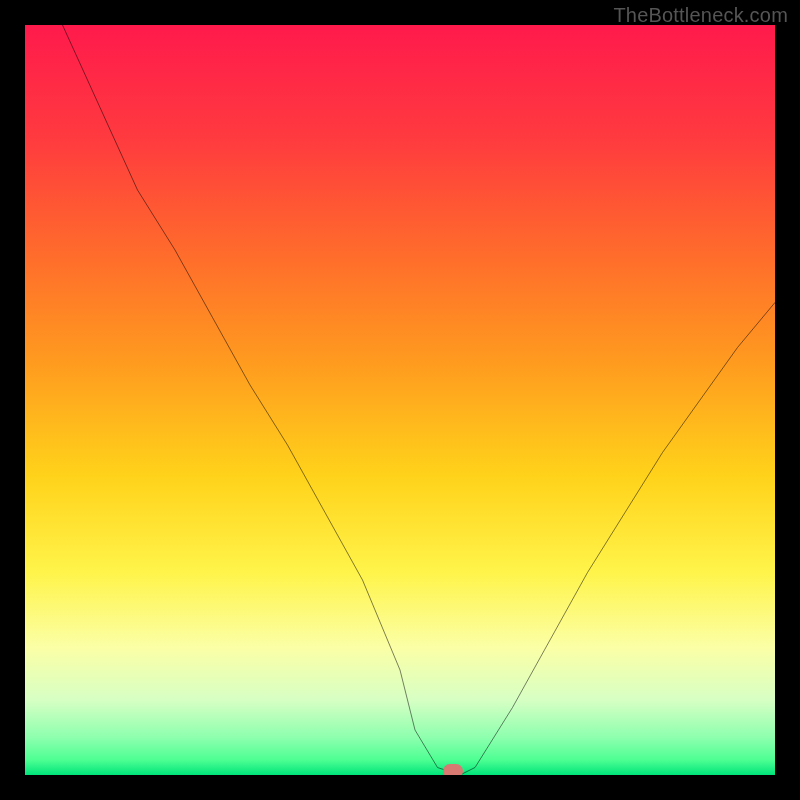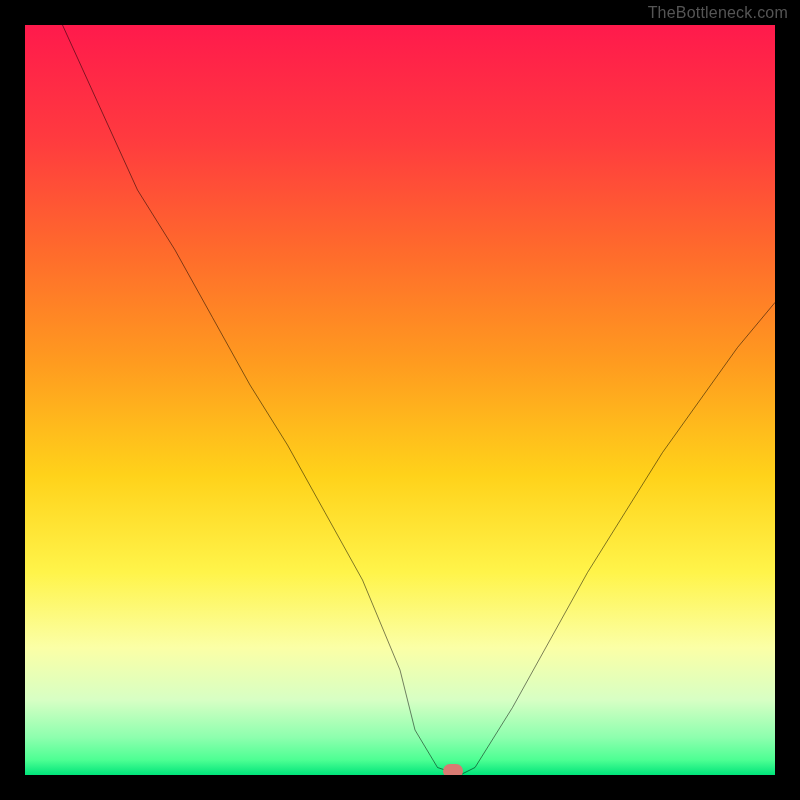--- a/index.html
+++ b/index.html
@@ -43,21 +43,21 @@
     height: 14px;
     background: #d87a72;
     border-radius: 7px / 7px;
     transform: translate(-50%, -50%);
   }
   .watermark {
     position: absolute;
     top: 4px;
     right: 12px;
     color: #555;
-    font-size: 16px;
+    font-size: 20px;
     font-weight: 500;
     letter-spacing: 0.2px;
   }
 </style>
 </head>
 <body>
 
 <div class="stage">
 
   <div class="plot-area">

